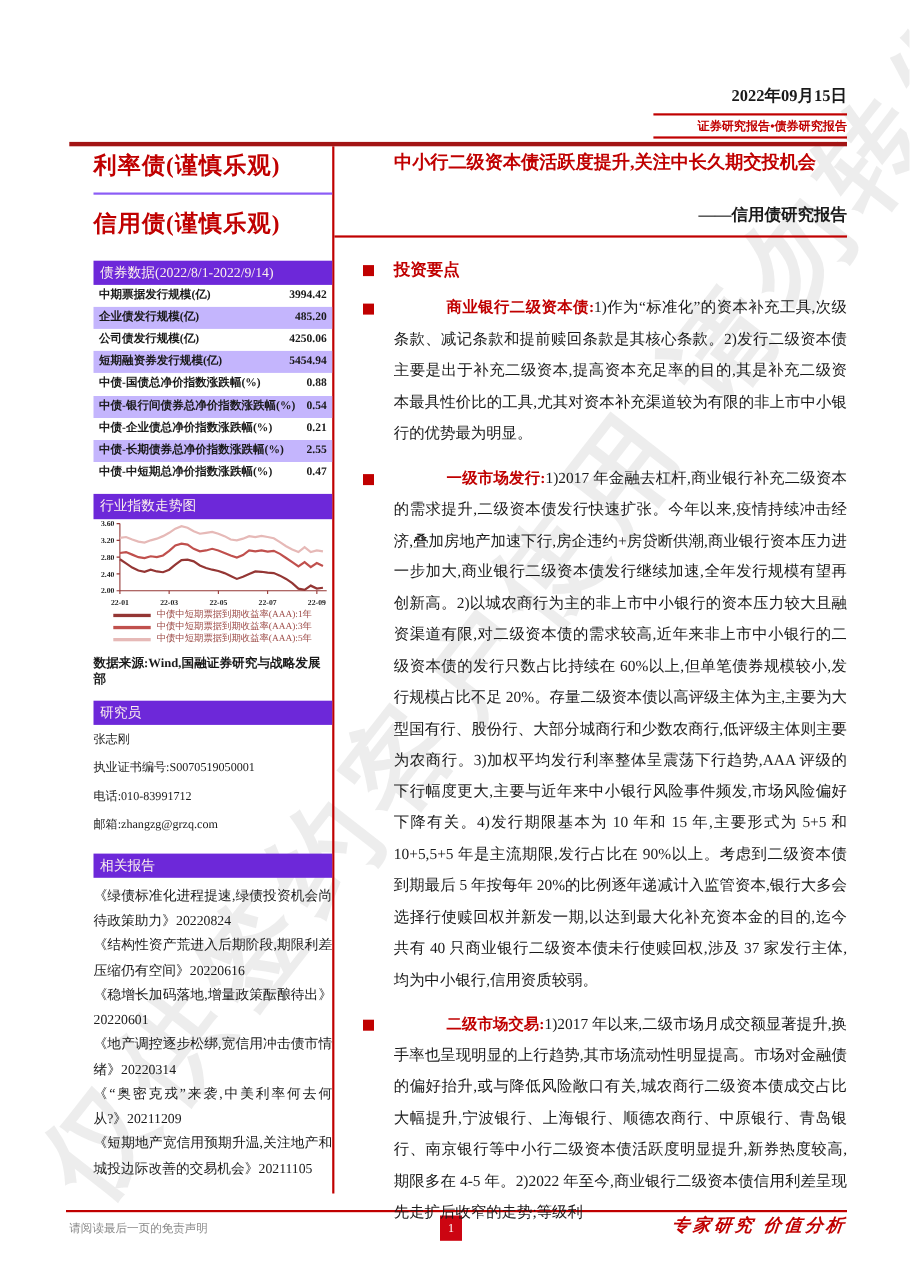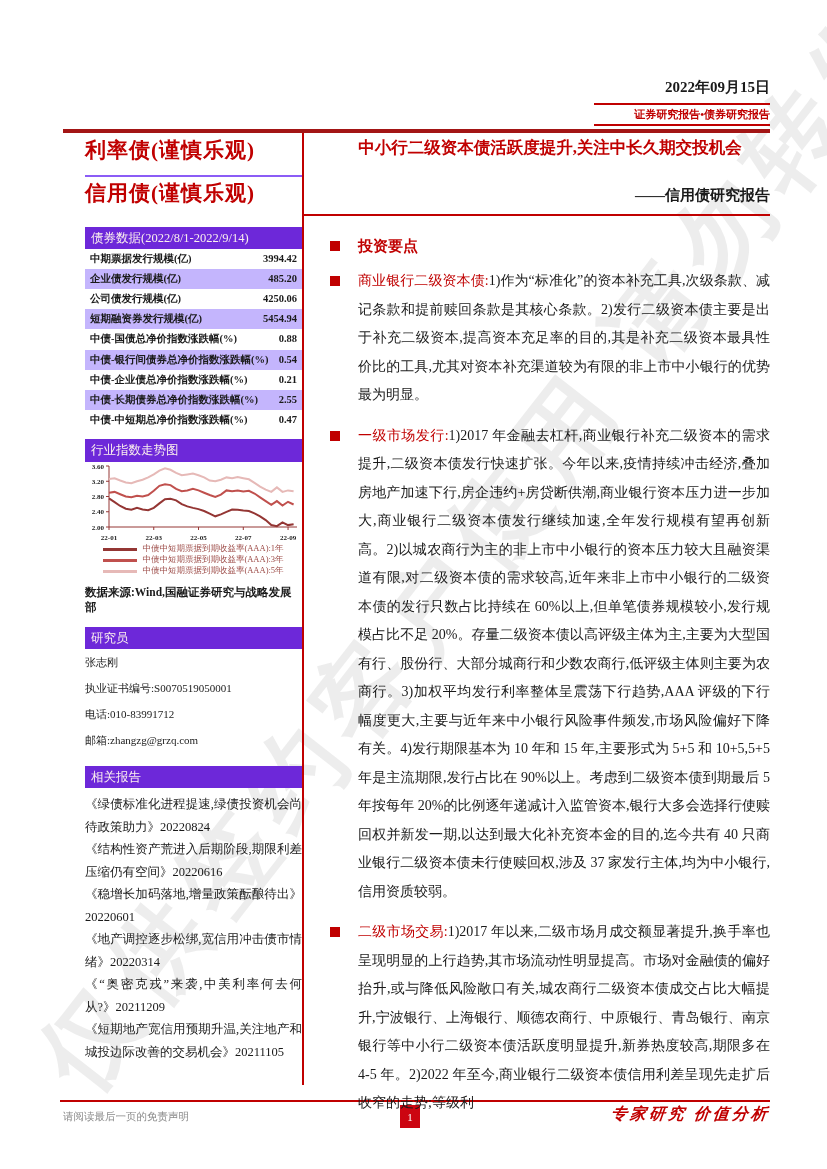--- a/index.html
+++ b/index.html
@@ -15,21 +15,21 @@
   .hdr-line1{position:absolute;top:103px;right:57px;width:176px;height:2px;background:#c00000;}
   .hdr-cat{position:absolute;top:107px;right:57px;font-size:11px;font-weight:bold;color:#c00000;z-index:2;}
   .hdr-line2{position:absolute;top:124px;right:57px;width:176px;height:2px;background:#c00000;}
   .rule-top{position:absolute;top:129px;left:63px;width:707px;height:4px;background:#a31515;}
   .v-divider{position:absolute;left:302px;top:133px;width:2px;height:952px;background:#c00000;}
   .sep-title{position:absolute;left:304px;top:214px;width:466px;height:2px;background:#c00000;}
   
   .sidebar{position:absolute;left:85px;top:137px;width:217px;z-index:1;}
   .side-rating{font-size:21px;font-weight:bold;color:#c00000;letter-spacing:1px;line-height:1.25;}
   .side-rating.first{padding-bottom:12px;border-bottom:2px solid #8b5cf6;}
-  .side-rating.second{margin-top:3px;}
+  .side-rating.second{margin-top:13px;}
   .bar{background:#6d28d9;color:#fbefee;font-weight:normal;font-size:12.5px;padding:3px 6px;line-height:1.3;}
   .bd-table{margin-top:20px;}
   .bd-row{display:flex;justify-content:space-between;align-items:center;
           font-size:10.5px;font-weight:bold;padding:3px 5px;line-height:1.35;}
   .bd-row.alt{background:#c4b5fd;}
   .bd-value{margin-left:6px;white-space:nowrap;}
   .chart-block{margin-top:9px;}
   .chart-svg{display:block;margin-top:1px;}
   .legend{margin-top:1px;}
   .legend-row{display:flex;align-items:center;justify-content:center;gap:5px;height:11px;}
@@ -43,21 +43,21 @@
   
   .main{position:absolute;left:330px;top:137px;width:440px;z-index:1;}
   .main-title{color:#c00000;font-weight:bold;font-size:16.5px;text-align:center;line-height:1.3;}
   .main-subtitle{font-weight:bold;font-size:15px;text-align:right;margin-top:28px;}
   .section-row{display:flex;margin-top:32px;}
   .bullet{display:flex;margin-top:12px;}
   .marker{flex:0 0 10px;width:10px;height:10px;background:#c00000;margin-top:9px;margin-right:18px;}
   .section-row .marker{margin-top:4px;}
   .b-text{flex:1;font-size:14px;line-height:28.5px;text-align:justify;}
   .section-label{flex:1;font-size:15px;font-weight:bold;color:#c00000;line-height:18px;}
-  .lead{color:#c00000;font-weight:normal;}
+  .lead{color:#c00000;font-weight:bold;margin-left:48px;}
   
   .foot-line{position:absolute;left:60px;top:1100px;width:710px;height:2px;background:#c00000;}
   .foot-disclaimer{position:absolute;left:63px;top:1110px;font-size:10.5px;color:#8a8a8a;
                    font-family:"Liberation Sans","DejaVu Sans",sans-serif;}
   .foot-page{position:absolute;left:400px;top:1105px;width:20px;height:23px;background:#cc0511;
              color:#fff;font-size:11px;display:flex;align-items:center;justify-content:center;}
   .foot-slogan{position:absolute;right:57px;top:1104px;color:#c00000;font-size:16px;font-weight:bold;
                font-style:italic;letter-spacing:3px;transform:skewX(-6deg);}
 </style>
 </head>

